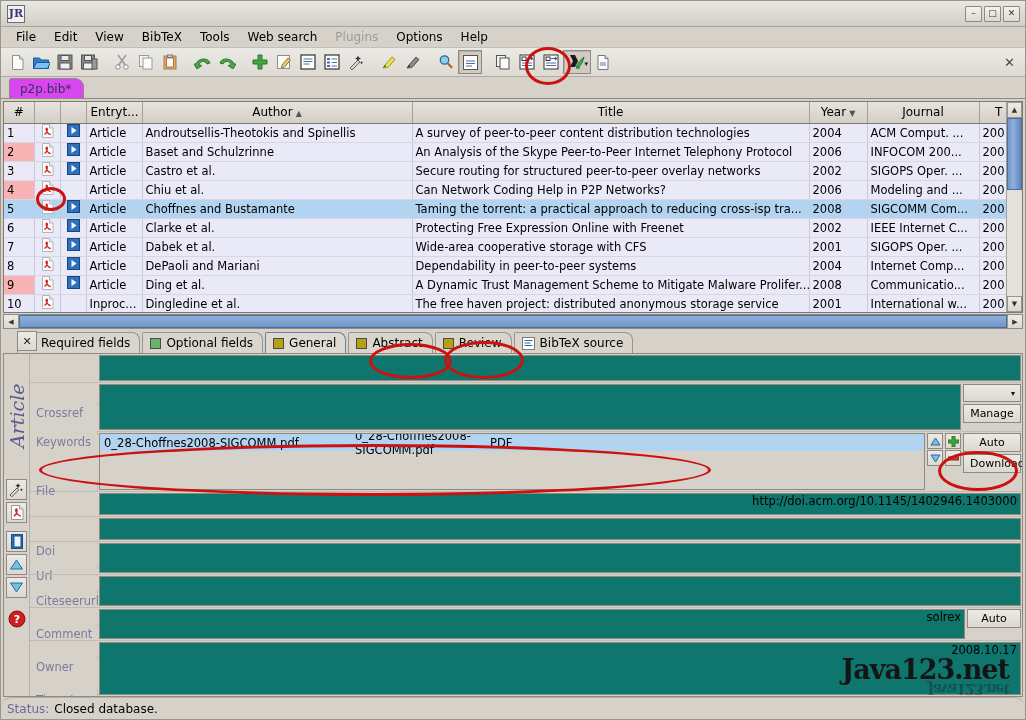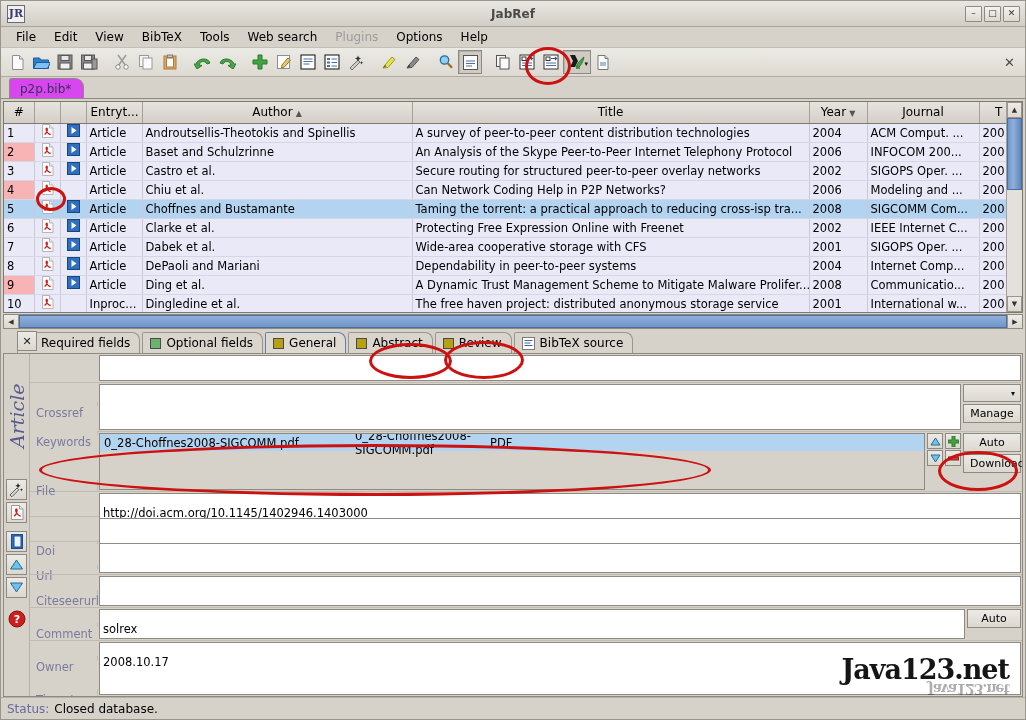--- a/index.html
+++ b/index.html
@@ -224,23 +224,23 @@
   .frow{display:flex;border-bottom:1px solid #c0bcb4;min-height:0;}
   .flabel{
     width:68px;flex:0 0 68px;background:#d6d2ca;
     color:#7a7a9e;font-size:11.5px;
     padding:4px 0 0 6px;
     font-family:"DejaVu Sans",sans-serif;
     border-right:1px solid #c0bcb4;
     margin-top:48px;
   }
   .finput{
-    flex:1;background:#ffffff;border:1px solid #8e8a82;
-    margin:1px;padding:12px 3px;font-size:11.5px;color:#000;
-    overflow:hidden;white-space:nowrap;
+    flex:1;background:#0f766e;border:1px solid #8e8a82;
+    margin:1px;padding:0 3px;font-size:11.5px;color:#000;
+    overflow:hidden;white-space:nowrap;text-align:right;
   }
   .fright{display:flex;flex-direction:column;justify-content:flex-start;}
   .small-btn{
     background:linear-gradient(#eceae5,#dcd8d0);
     border:1px solid #8e8a82;font-size:11px;color:#000;
     padding:2px 6px;margin:1px;text-align:center;white-space:nowrap;
   }
   .dropdown-btn{
     width:58px;height:18px;margin:1px;
     background:linear-gradient(#eceae5,#dcd8d0);
@@ -272,20 +272,21 @@
     border:1px solid #8e8a82;
     display:flex;align-items:center;justify-content:center;
   }
 
   
   .statusbar{
     height:22px;flex:0 0 22px;background:#d6d2ca;
     border-top:1px solid #b5b1a9;
     display:flex;align-items:center;padding-left:6px;
     font-size:12px;
+    border-radius:11px;
   }
   .st-key{color:#6a6a9c;margin-right:5px;}
   .st-val{color:#000;}
 
   
   .ann{
     position:absolute;border:3px solid #cc1111;border-radius:50%;
     pointer-events:none;z-index:50;
   }
   .watermark{
@@ -298,21 +299,20 @@
     text-align:right;margin-top:-4px;
   }
 </style>
 </head>
 <body>
 
 <div id="app">
 
   <div class="titlebar">
     <div class="app-logo">JR</div>
-    <div class="title-text">JabRef</div>
     <div class="win-btns">
       <div class="win-btn">–</div>
       <div class="win-btn">□</div>
       <div class="win-btn">✕</div>
     </div>
   </div>
 
   <div class="menubar">
     <div class="menu-item">File</div>
     <div class="menu-item">Edit</div>

